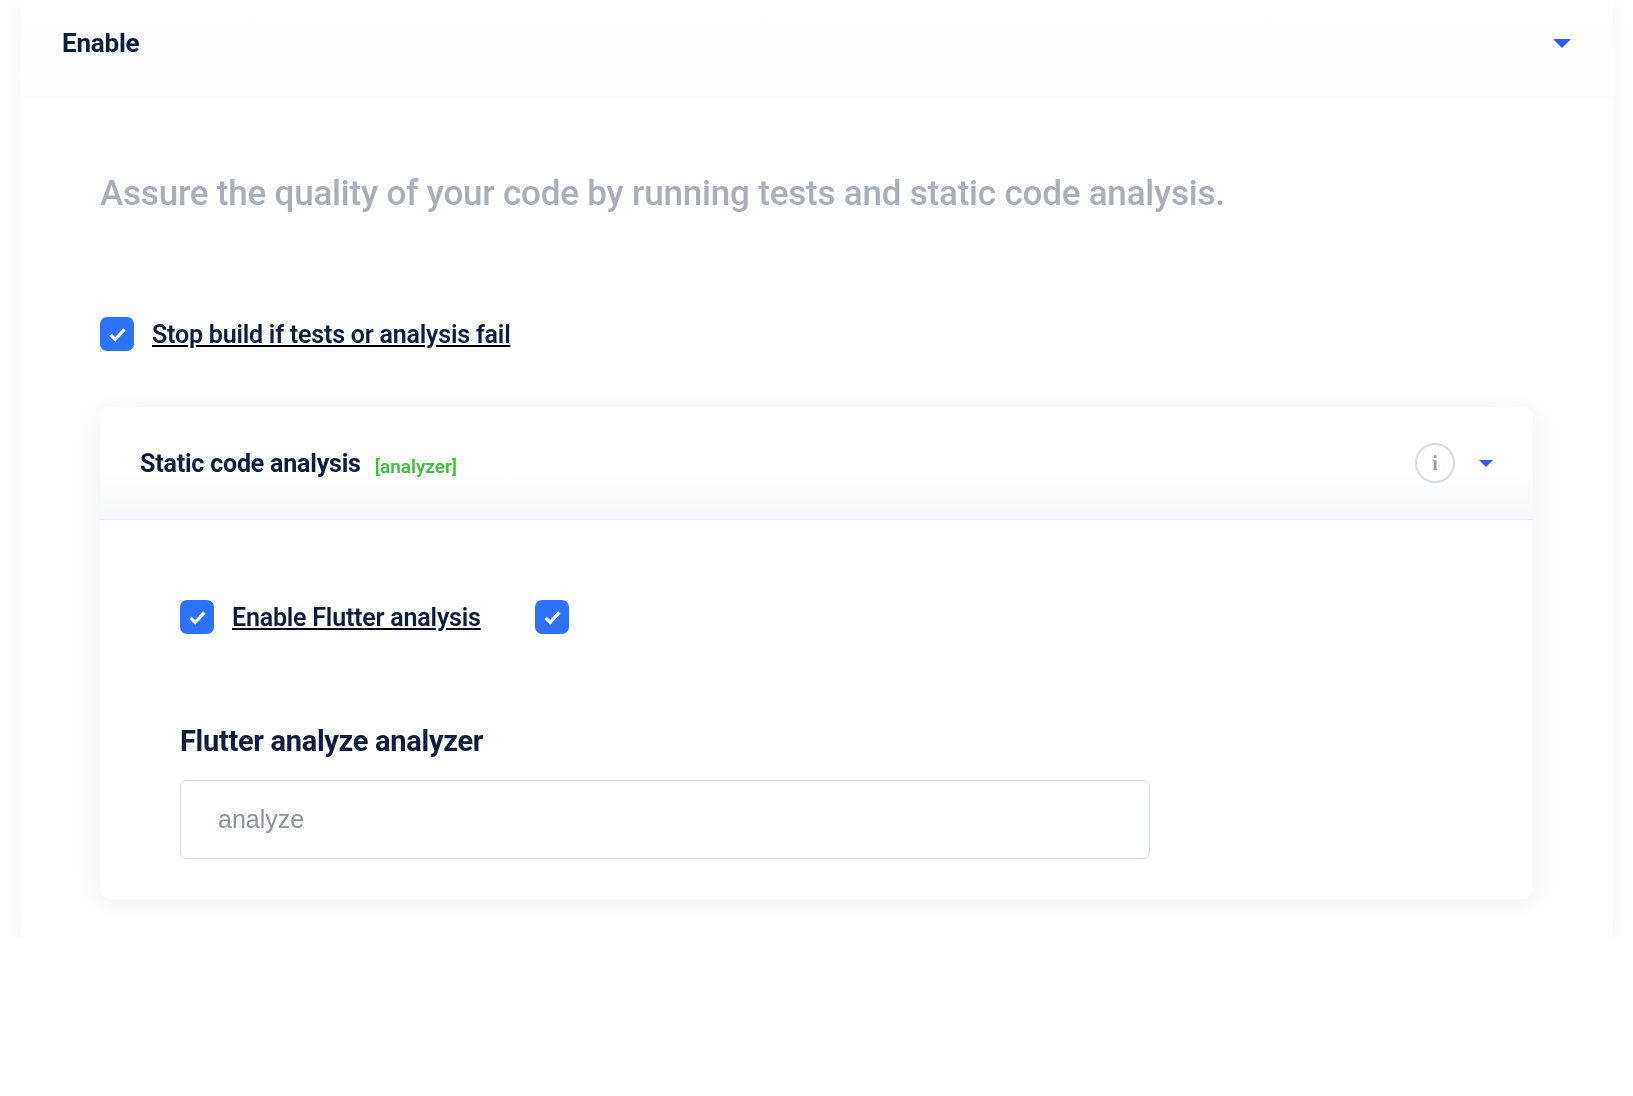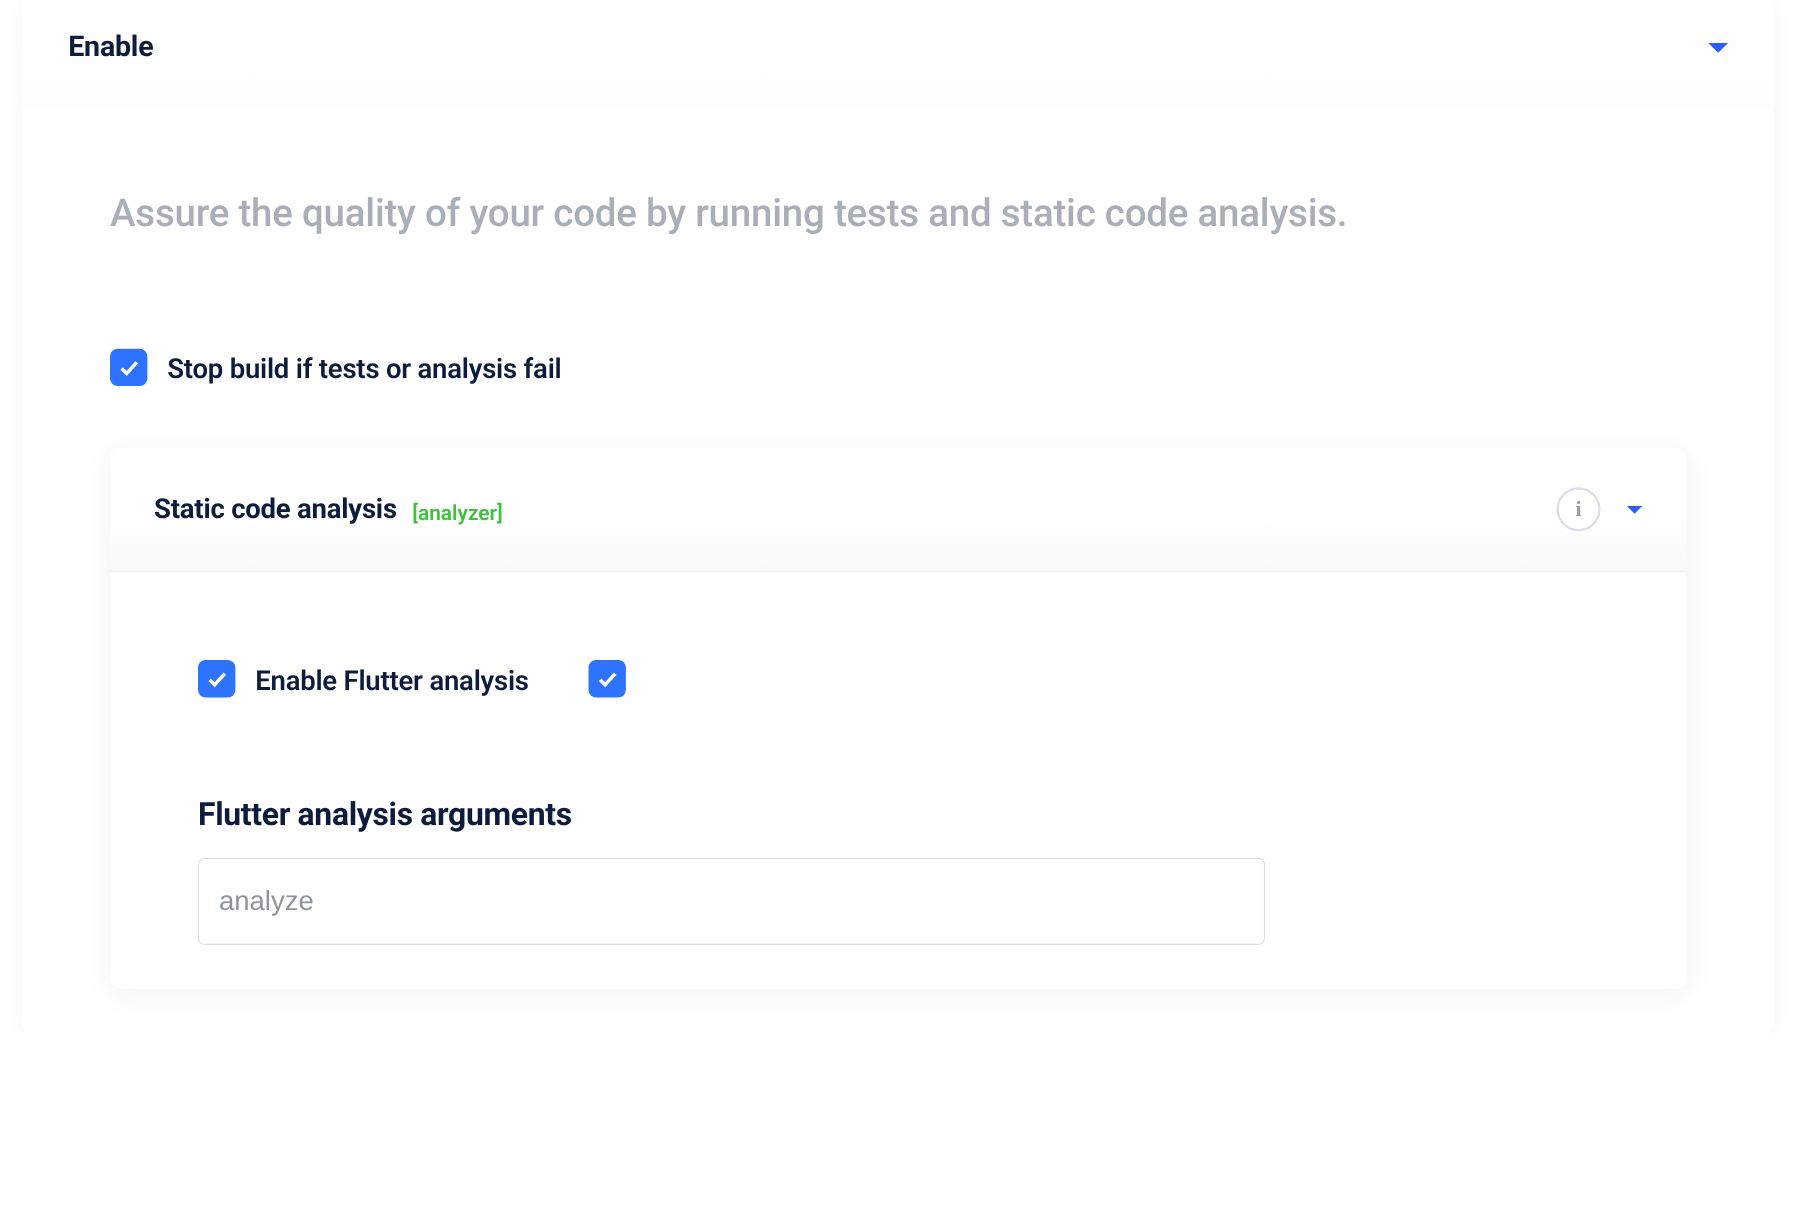--- a/index.html
+++ b/index.html
@@ -58,22 +58,23 @@
       font-size: 35px;
       color: #a9afb9;
       font-weight: 500;
       line-height: 1.35;
       margin-top: 52px;
       margin-bottom: 100px;
       letter-spacing: -0.2px;
     }
     .checkbox-row {
       display: flex;
-      align-items: flex-end;
+      align-items: center;
       gap: 18px;
+      text-decoration: underline;
     }
     .checkbox {
       width: 34px;
       height: 34px;
       background: #2d73ff;
       border-radius: 7px;
       display: flex;
       align-items: center;
       justify-content: center;
       flex-shrink: 0;
@@ -156,21 +157,21 @@
     .field-label {
       font-size: 29px;
       font-weight: 700;
       color: #0d1b3d;
       margin-bottom: 22px;
       letter-spacing: -0.3px;
     }
     .text-input {
       width: 100%;
       max-width: 970px;
-      padding: 24px 18px;
+      padding: 24px 37px;
       font-size: 25px;
       color: #8e949e;
       background: #ffffff;
       border: 1px solid #d9dde4;
       border-radius: 6px;
       outline: none;
       font-weight: 400;
     }
   </style>
 </head>
@@ -220,18 +221,18 @@
           </div>
           <div class="checkbox-row">
             <div class="checkbox">
               <svg viewBox="0 0 24 24">
                   <polyline points="5 13 10 18 20 7"></polyline>
                 </svg>
             </div>
           </div>
         </div>
 
-        <div class="field-label">Flutter analysis arguments</div>
+        <div class="field-label">Flutter analyze analyzer</div>
         <input type="text" class="text-input" value="analyze" style="">
       </div>
     </div>
   </div>
 </div>
 
 </body></html>

